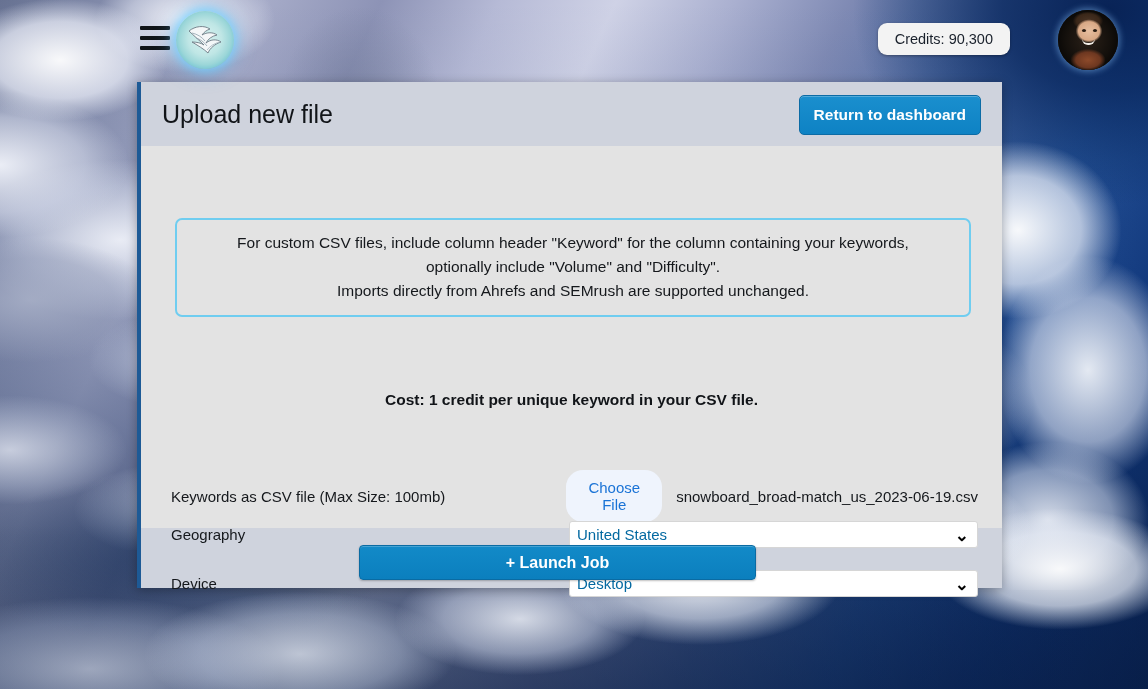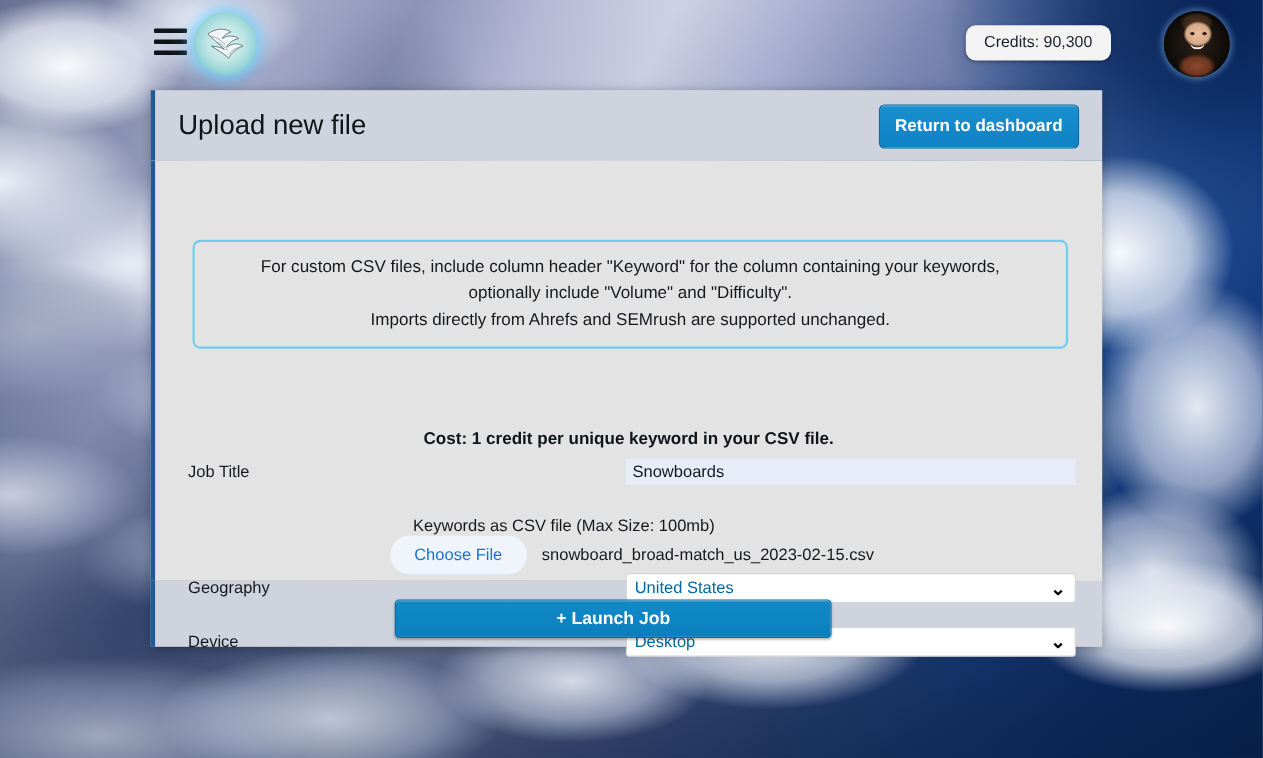--- a/index.html
+++ b/index.html
@@ -230,21 +230,21 @@
     background: #e7ecf8;
     border: none;
     outline: none;
     font-family: "Liberation Sans", sans-serif;
     font-size: 15px;
     color: #14171c;
     padding: 2px 6px;
     border-radius: 1px;
   }
 
-  #row-file { top: 324px; flex-direction: column; }
+  #row-file { top: 324px; }
   #choose-file-btn {
     background: #eff4fd;
     border: none;
     border-radius: 17px;
     color: #1a73d6;
     font-family: "Liberation Sans", sans-serif;
     font-size: 15px;
     padding: 9px 22px;
     cursor: pointer;
   }
@@ -348,32 +348,26 @@
     <div id="card-body">
 
       <div id="info-box">
         <span class="line">For custom CSV files, include column header "Keyword" for the column containing your keywords,</span>
         <span class="line">optionally include "Volume" and "Difficulty".</span>
         <span class="line">Imports directly from Ahrefs and SEMrush are supported unchanged.</span>
       </div>
 
       <div id="cost-line">Cost: 1 credit per unique keyword in your CSV file.</div>
 
-      <div class="form-row" id="row-jobtitle">
-        <div class="form-label">Job Title</div>
-        <div class="ctrl">
-          <input id="job-title-input" type="text" value="Snowboards" style="">
-        </div>
-      </div>
 
       <div class="form-row" id="row-file">
         <div class="form-label">Keywords as CSV file (Max Size: 100mb)</div>
         <div class="ctrl">
           <button id="choose-file-btn">Choose File</button>
-          <span id="file-name">snowboard_broad-match_us_2023-02-15.csv</span>
+          <span id="file-name">snowboard_broad-match_us_2023-06-19.csv</span>
         </div>
       </div>
 
       <div class="form-row" id="row-geo">
         <div class="form-label">Geography</div>
         <div class="ctrl">
           <div class="select-wrap">
             <select>
               <option>United States</option>
             </select>

